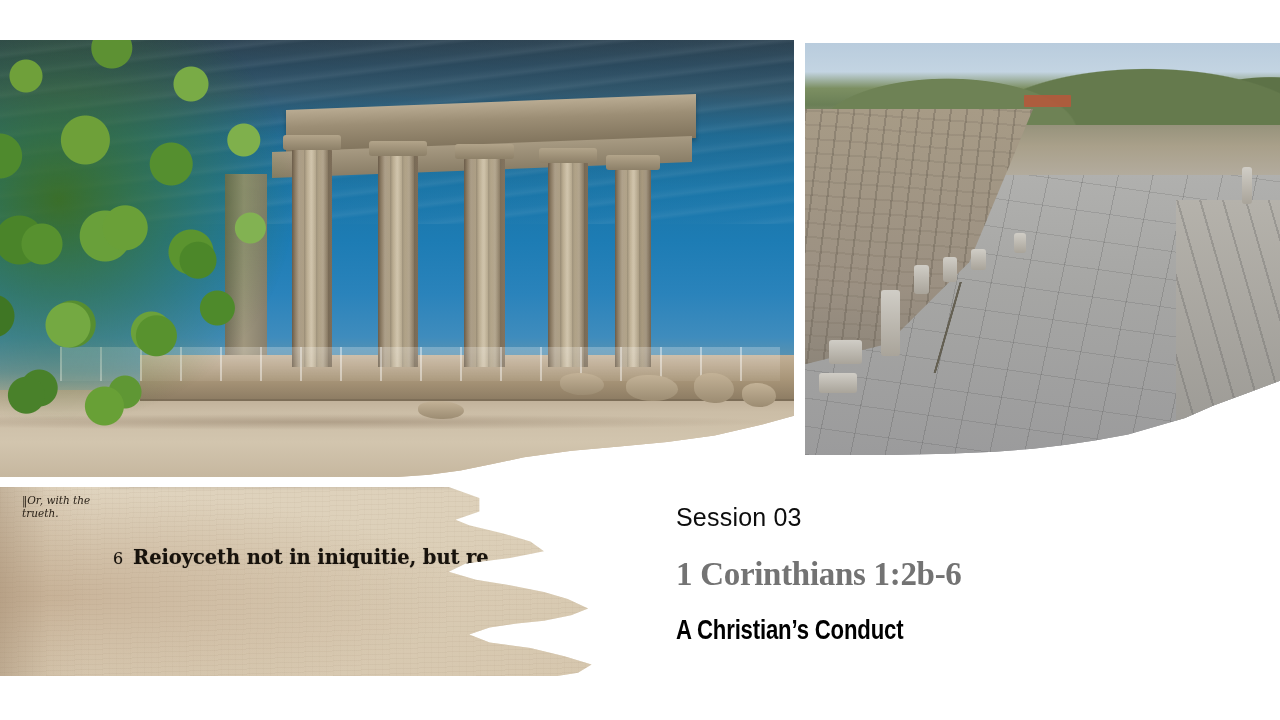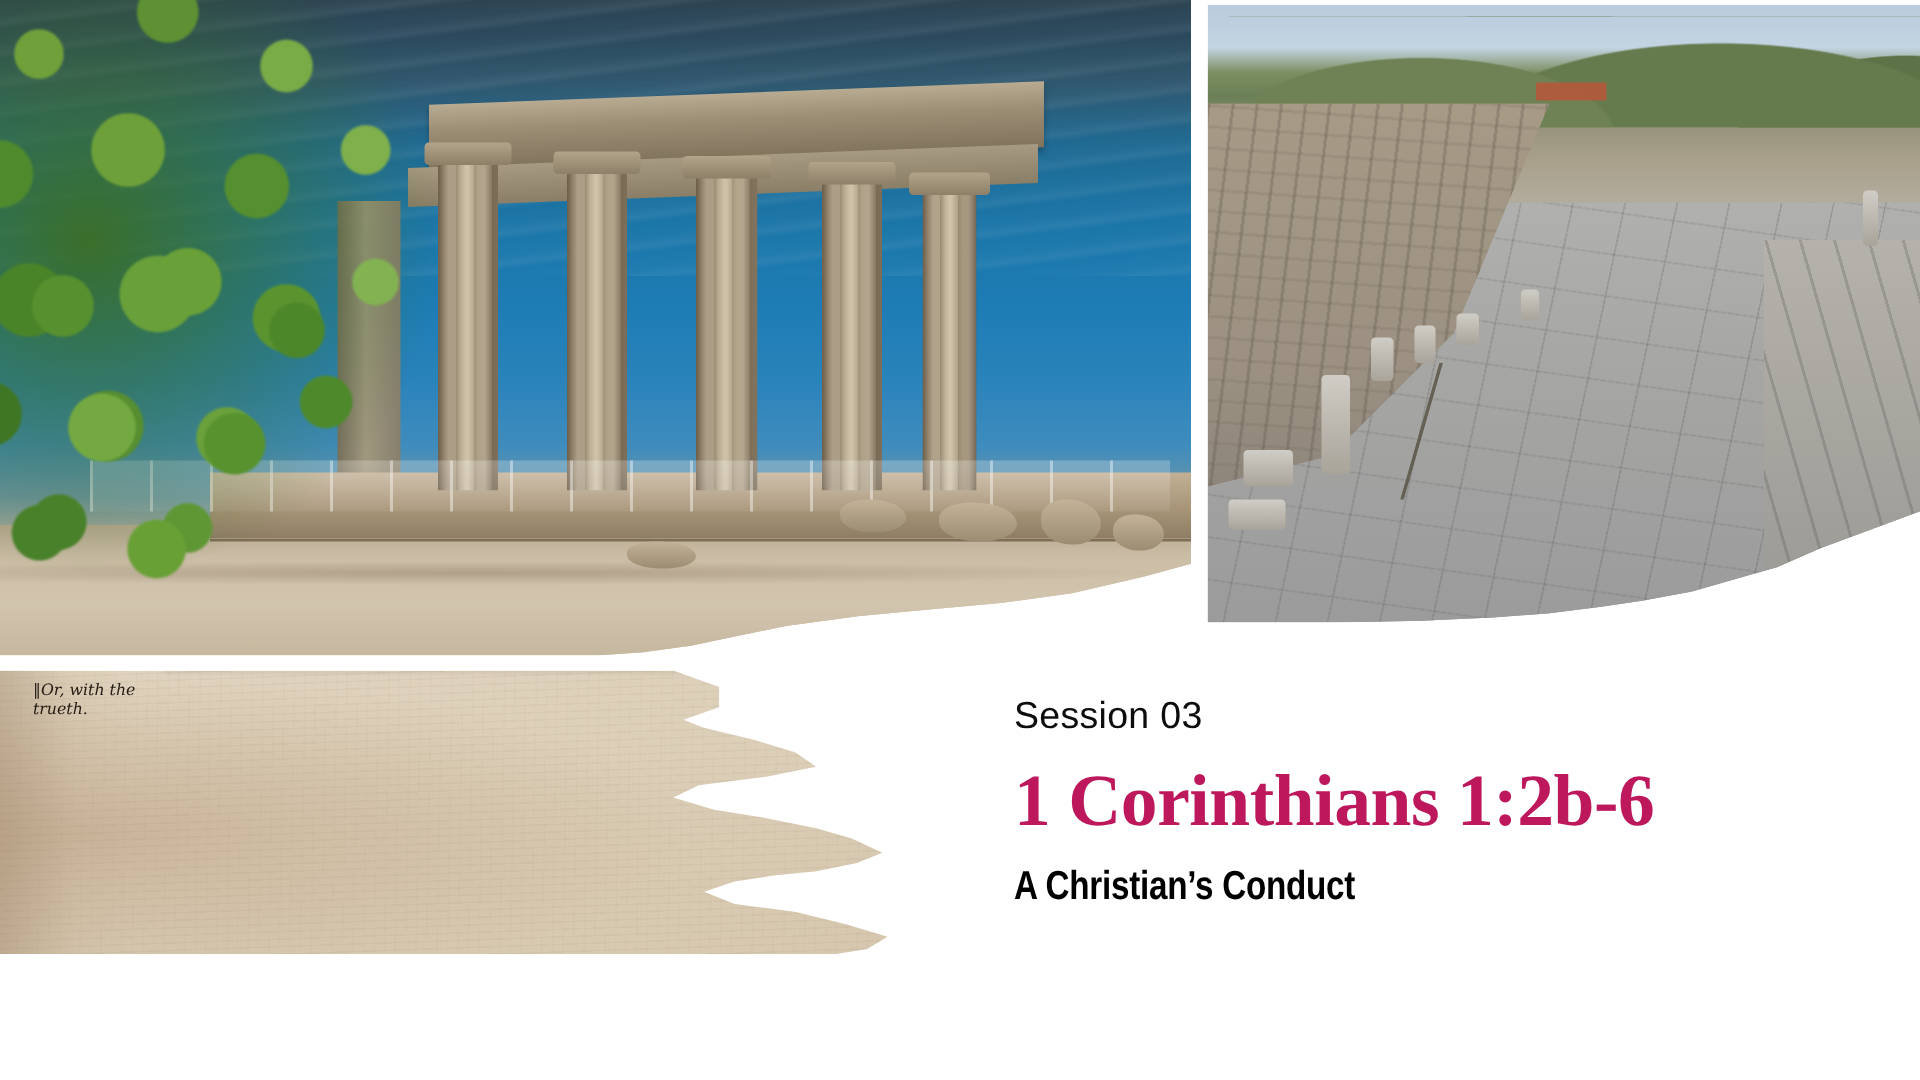--- a/index.html
+++ b/index.html
@@ -7,20 +7,21 @@
     padding: 0;
     background: #ffffff;
   }
   #slide {
     position: relative;
     width: 1280px;
     height: 636px;
     background: #ffffff;
     overflow: hidden;
     font-family: "Liberation Sans", sans-serif;
+    margin-top: 40px;
   }
 
   
   .photo-temple {
     position: absolute;
     left: 0px;
     top: 0px;
     width: 794px;
     height: 437px;
     overflow: hidden;
@@ -349,23 +350,23 @@
     font-family: "Liberation Sans", sans-serif;
     font-size: 25px;
     font-weight: 400;
     color: #0d0d0d;
     letter-spacing: .2px;
     line-height: 30px;
   }
   .main-title {
     margin-top: 14px;
     font-family: "Liberation Serif", "DejaVu Serif", serif;
-    font-size: 49px;
+    font-size: 33px;
     font-weight: 700;
-    color: #be185d;
+    color: #737373;
     line-height: 56px;
     letter-spacing: -0.3px;
   }
   .sub-title {
     margin-top: 12px;
     font-family: "Liberation Sans Narrow", "Liberation Sans", sans-serif;
     font-size: 27px;
     font-weight: 700;
     color: #000000;
     line-height: 32px;
@@ -436,20 +437,21 @@
 
   <div class="photo-bible">
     <div class="bible-grain"></div>
     <div class="bible-fold"></div>
     <div class="bible-topline"></div>
 
     <div class="bible-margin">‖Or, with
 the trueth.</div>
 
     <div class="bible-text">
+      <div><span class="vnum">6</span><span>Reioyceth not in iniquitie, but re</span></div>
       
       
       
       
       
       
       
       
     </div>
   </div>

